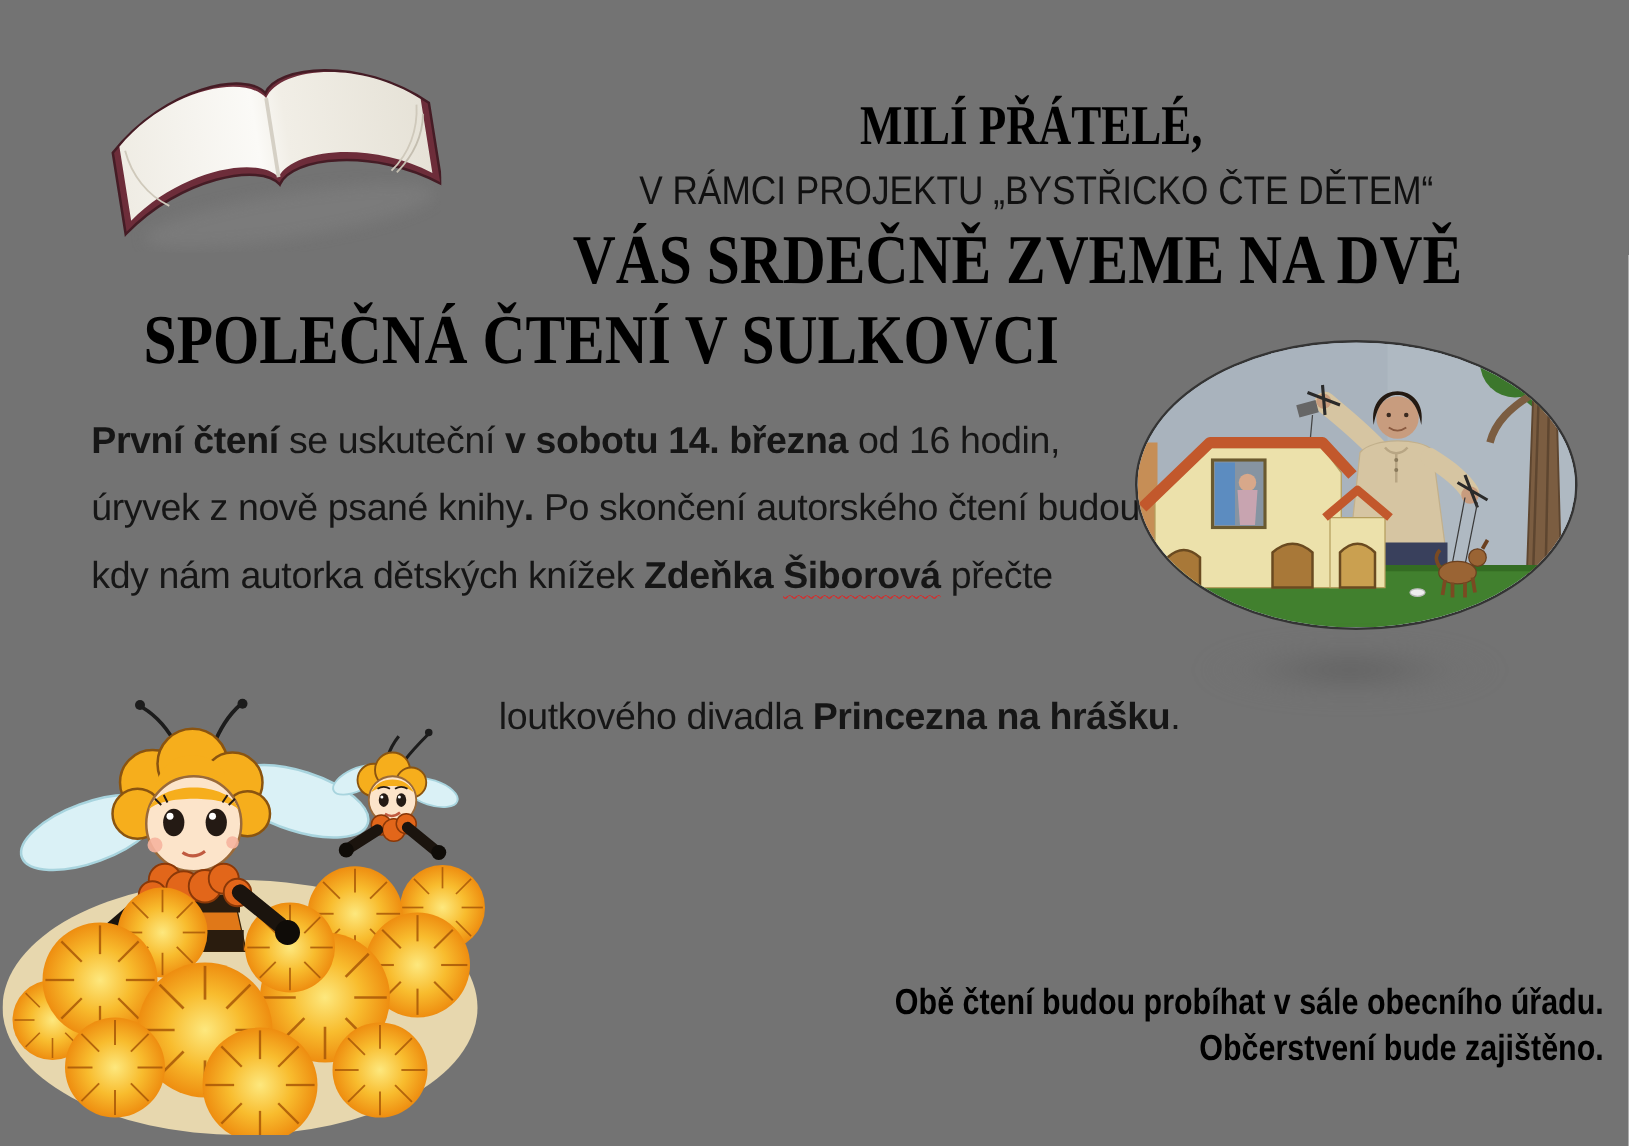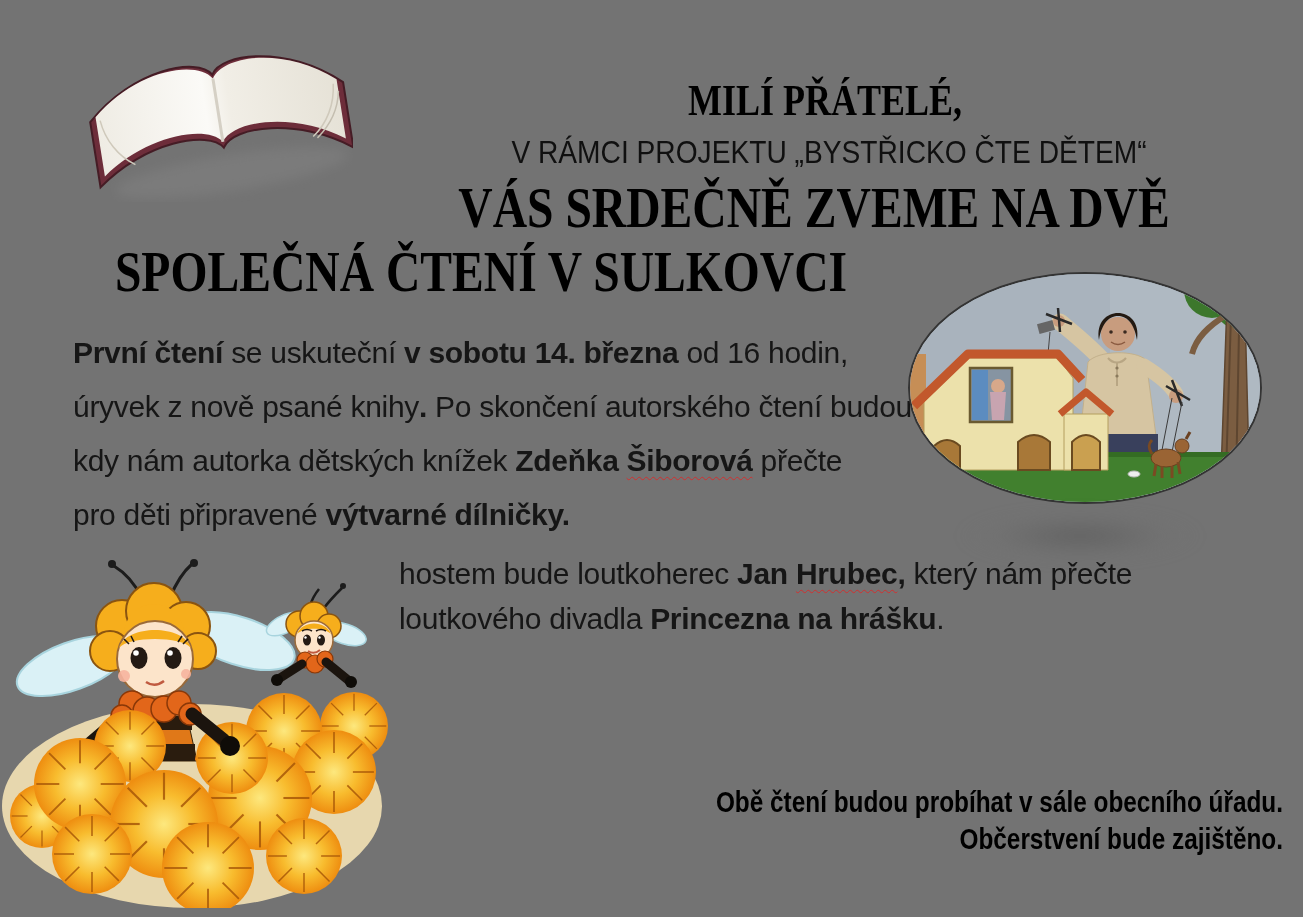--- a/index.html
+++ b/index.html
@@ -71,21 +71,20 @@
 
   <div id="h1" class="hline h-serif">MILÍ PŘÁTELÉ,</div>
   <div id="h2" class="hline">V RÁMCI PROJEKTU „BYSTŘICKO ČTE DĚTEM“</div>
   <div id="h3" class="hline h-serif">VÁS SRDEČNĚ ZVEME NA DVĚ</div>
   <div id="h4" class="hline h-serif">SPOLEČNÁ ČTENÍ V SULKOVCI</div>
 
   <div id="para1" class="para">
       <div class="rt-line"><span class="b">První čtení</span><span> se uskuteční </span><span class="b">v sobotu 14. března</span><span> od 16 hodin,</span></div>
       <div class="rt-line"><span>úryvek z nově psané knihy</span><span class="b">.</span><span> Po skončení autorského čtení budou</span></div>
       <div class="rt-line"><span>kdy nám autorka dětských knížek </span><span class="b">Zdeňka </span><span class="b m">Šiborová</span><span> přečte</span></div>
-      <div class="rt-line"><span>pro děti připravené </span><span class="b">výtvarné dílničky.</span></div>
     </div>
 
   <div id="photo">
     <svg width="350" height="228" viewBox="0 0 350 228">
       <rect width="350" height="228" fill="#a9b3bd"></rect>
       <rect x="200" width="150" height="228" fill="#b6c0c8" opacity=".5"></rect>
       <rect x="0" y="80" width="16" height="112" fill="#c98a4a" opacity=".9"></rect>
       <g>
         <circle cx="302" cy="16" r="28" fill="#3c772c"></circle>
           <circle cx="332" cy="26" r="30" fill="#3c772c"></circle>
@@ -142,21 +141,20 @@
         <path d="M276,165 L280,158" stroke="#6a4020" stroke-width="3"></path>
         <path d="M246,190 L244,202 M252,192 L252,204 M262,192 L262,204 M268,188 L270,200" stroke="#7a4a22" stroke-width="3"></path>
         <path d="M242,180 C238,174 238,170 242,166" stroke="#7a4a22" stroke-width="3" fill="none"></path>
       </g>
       <ellipse cx="224" cy="200" rx="6" ry="3" fill="#eeeeee" stroke="#bbbbbb"></ellipse>
     </svg>
   </div>
   <div id="photo-shadow"></div>
 
   <div id="para2" class="para">
-      <div class="rt-line"><span>hostem bude loutkoherec </span><span class="b">Jan </span><span class="b m">Hrubec</span><span class="b">,</span><span> který nám přečte</span></div>
       <div class="rt-line"><span>loutkového divadla </span><span class="b">Princezna na hrášku</span><span>.</span></div>
     </div>
 
   <div id="bees">
     <svg width="396" height="352" viewBox="0 0 396 352">
       <defs>
         <radialGradient id="fg">
           <stop offset="0" stop-color="#fde87e"></stop>
             <stop offset=".55" stop-color="#f8bc2e"></stop>
             <stop offset="1" stop-color="#ee8d10"></stop>

